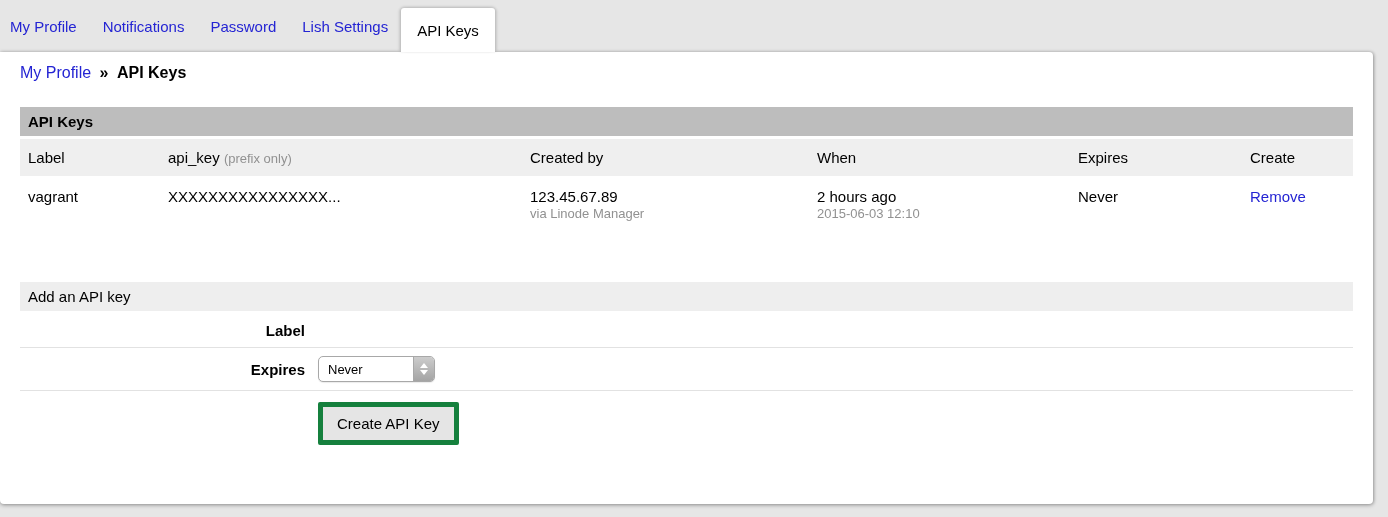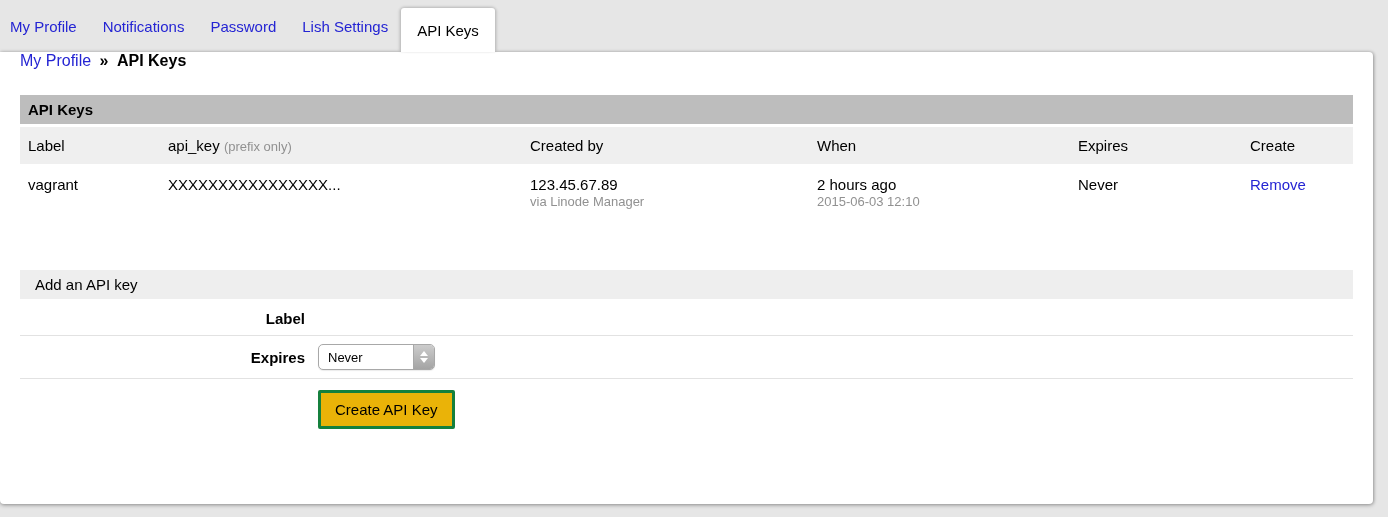--- a/index.html
+++ b/index.html
@@ -49,21 +49,21 @@
     width: 1373px;
     height: 452px;
     background: #fff;
     border-radius: 0 4px 4px 4px;
     box-shadow: 0 1px 4px rgba(0,0,0,.35), 1px 0 3px rgba(0,0,0,.15);
     padding: 0 20px;
   }
 
   
   .breadcrumb {
-    padding-top: 0;
+    padding-top: 12px;
     font-size: 16px;
     margin-bottom: 25px;
   }
   .breadcrumb a {
     color: #2424d3;
     text-decoration: none;
     cursor: pointer;
   }
   .breadcrumb .sep, .breadcrumb .current { font-weight: bold; color: #000; }
   .breadcrumb .sep { margin: 0 4px; }
@@ -98,21 +98,21 @@
   }
   .muted { color: #919191; font-size: 13px; font-weight: normal; }
   td .muted { line-height: 17px; }
   a.remove-link { color: #2424d3; text-decoration: none; cursor: pointer; }
 
   
   .add-form { margin-top: 50px; }
   .form-title {
     background: #eeeeee;
     font-size: 15px;
-    padding: 6px 15px;
+    padding: 6px 8px;
     margin-bottom: 3px;
   }
   .form-row {
     display: flex;
     align-items: center;
     border-bottom: 1px solid #e2e2e2;
     padding: 8px 0;
   }
   .form-row.no-border { border-bottom: none; padding: 11px 0; }
   .form-row label {
@@ -171,22 +171,22 @@
     width: 0; height: 0;
     border-left: 4px solid transparent;
     border-right: 4px solid transparent;
     border-top: 5px solid #fff;
   }
 
   button.create {
     font-family: "Liberation Sans", sans-serif;
     font-size: 15px;
     color: #000;
-    background: #eab308;
-    border: 3px solid #15803d;
+    background: #e5e5e5;
+    border: 5px solid #15803d;
     border-radius: 2px;
     padding: 8px 14px;
     cursor: pointer;
   }
 </style>
 </head>
 <body>
 
 <nav class="tabbar">
   <a class="tab">My Profile</a>

